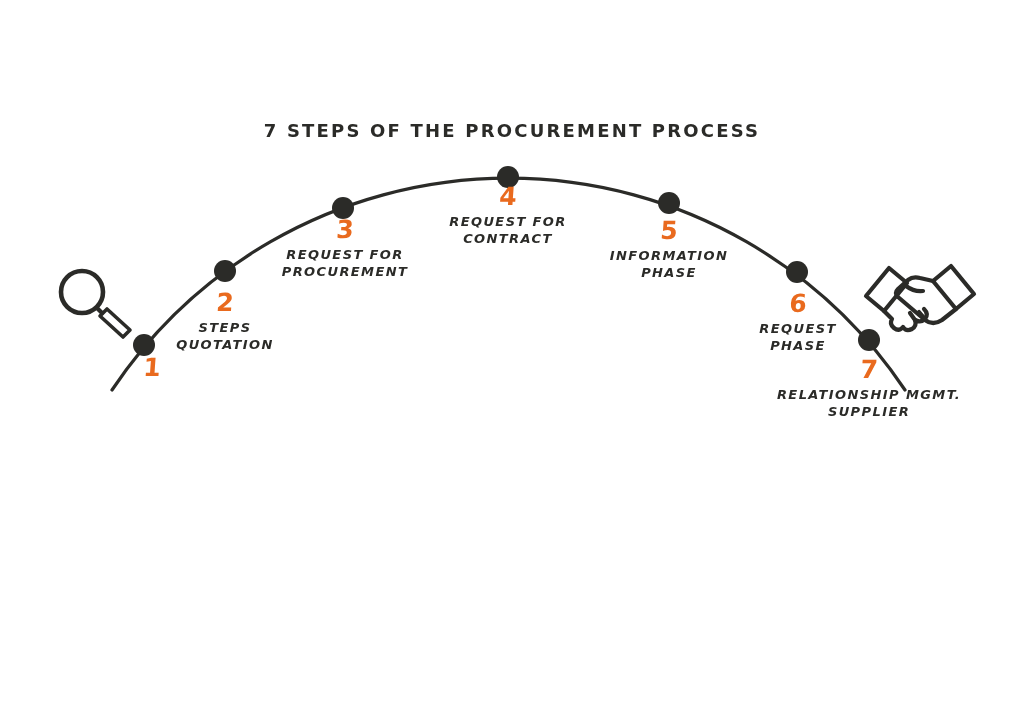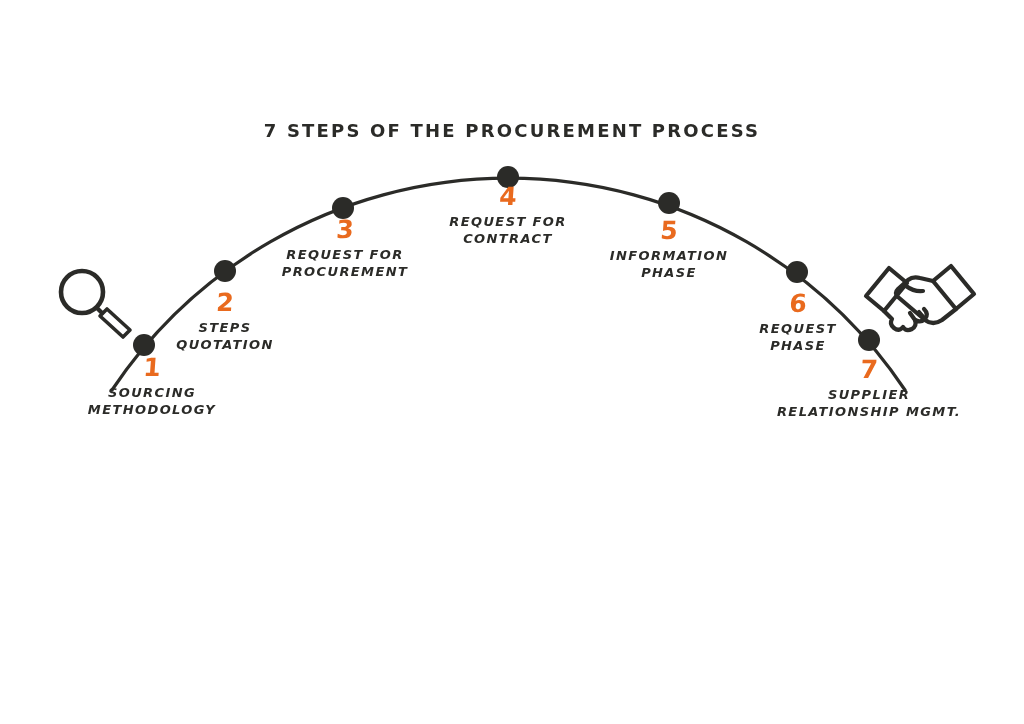--- a/index.html
+++ b/index.html
@@ -96,24 +96,20 @@
       <path d="M71 19 L58 16 Q51 14 46 18 L36 27 Q32 31 36 35 L63 58 Q71 64 80 58 L94 47"></path>
       <path d="M44 24 Q52 30 61 29"></path>
       <path d="M22 49 L30 57 Q27 62 32 66 Q37 70 41 65 Q44 70 50 67 Q55 64 53 58 Q59 61 63 57 Q67 52 62 47"></path>
       <path d="M53 58 L48 51"></path>
       <path d="M63 57 L57 50"></path>
     </g>
   </svg>
 
   <div class="step s1">
     <div class="num">1</div>
-    <div class="label">
-      <span>SOURCING</span>
-      <span>METHODOLOGY</span>
-    </div>
   </div>
 
   <div class="step s2">
     <div class="num">2</div>
     <div class="label">
       <span>STEPS</span>
       <span>QUOTATION</span>
     </div>
   </div>
 
@@ -145,18 +141,18 @@
     <div class="num">6</div>
     <div class="label">
       <span>REQUEST</span>
       <span>PHASE</span>
     </div>
   </div>
 
   <div class="step s7">
     <div class="num">7</div>
     <div class="label">
+      <span>RELATIONSHIP MGMT.</span>
       <span>SUPPLIER</span>
-      <span>RELATIONSHIP MGMT.</span>
     </div>
   </div>
 
 </div>
 
 </body></html>

